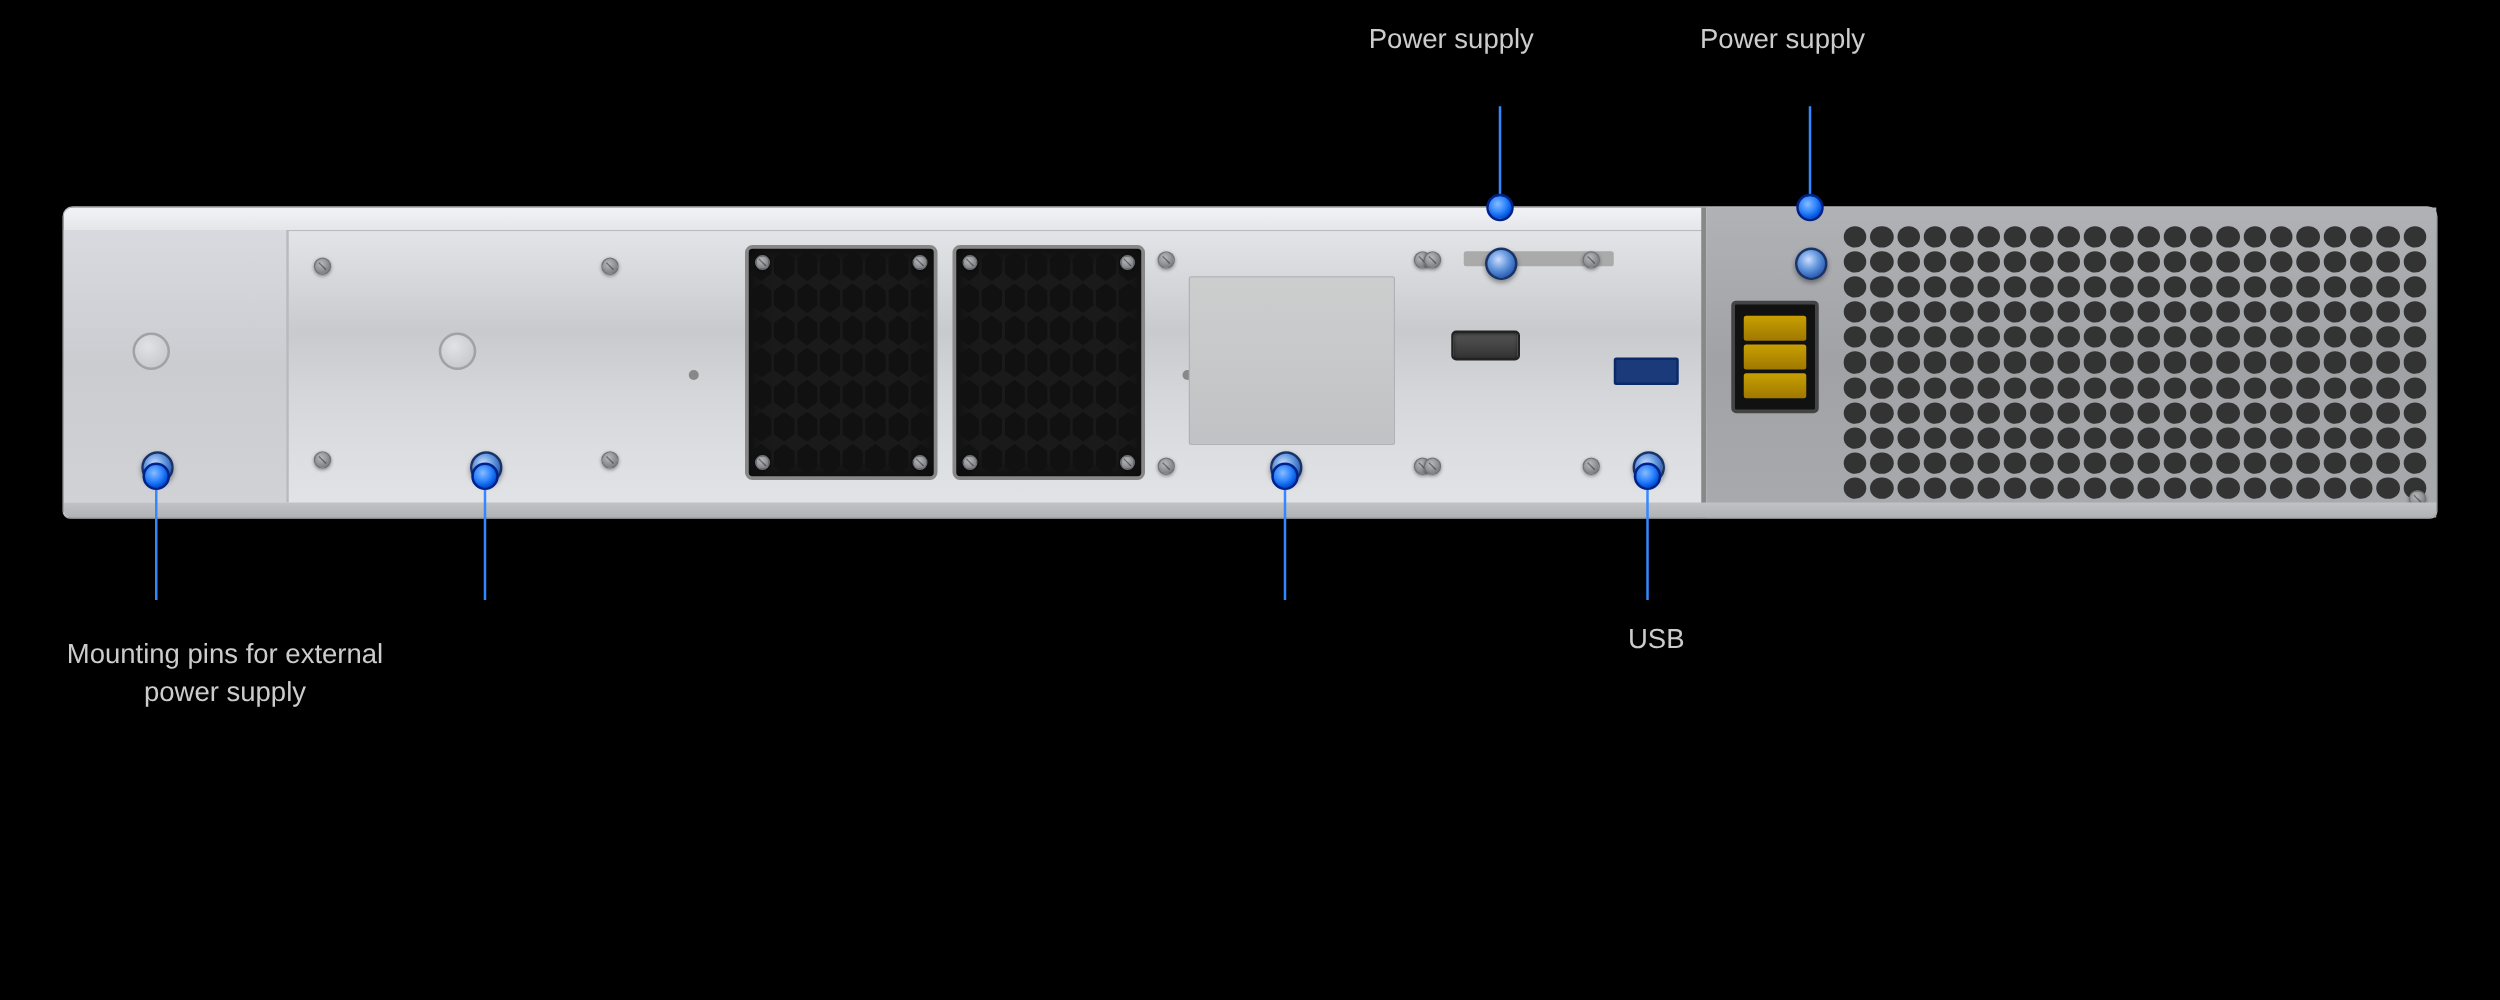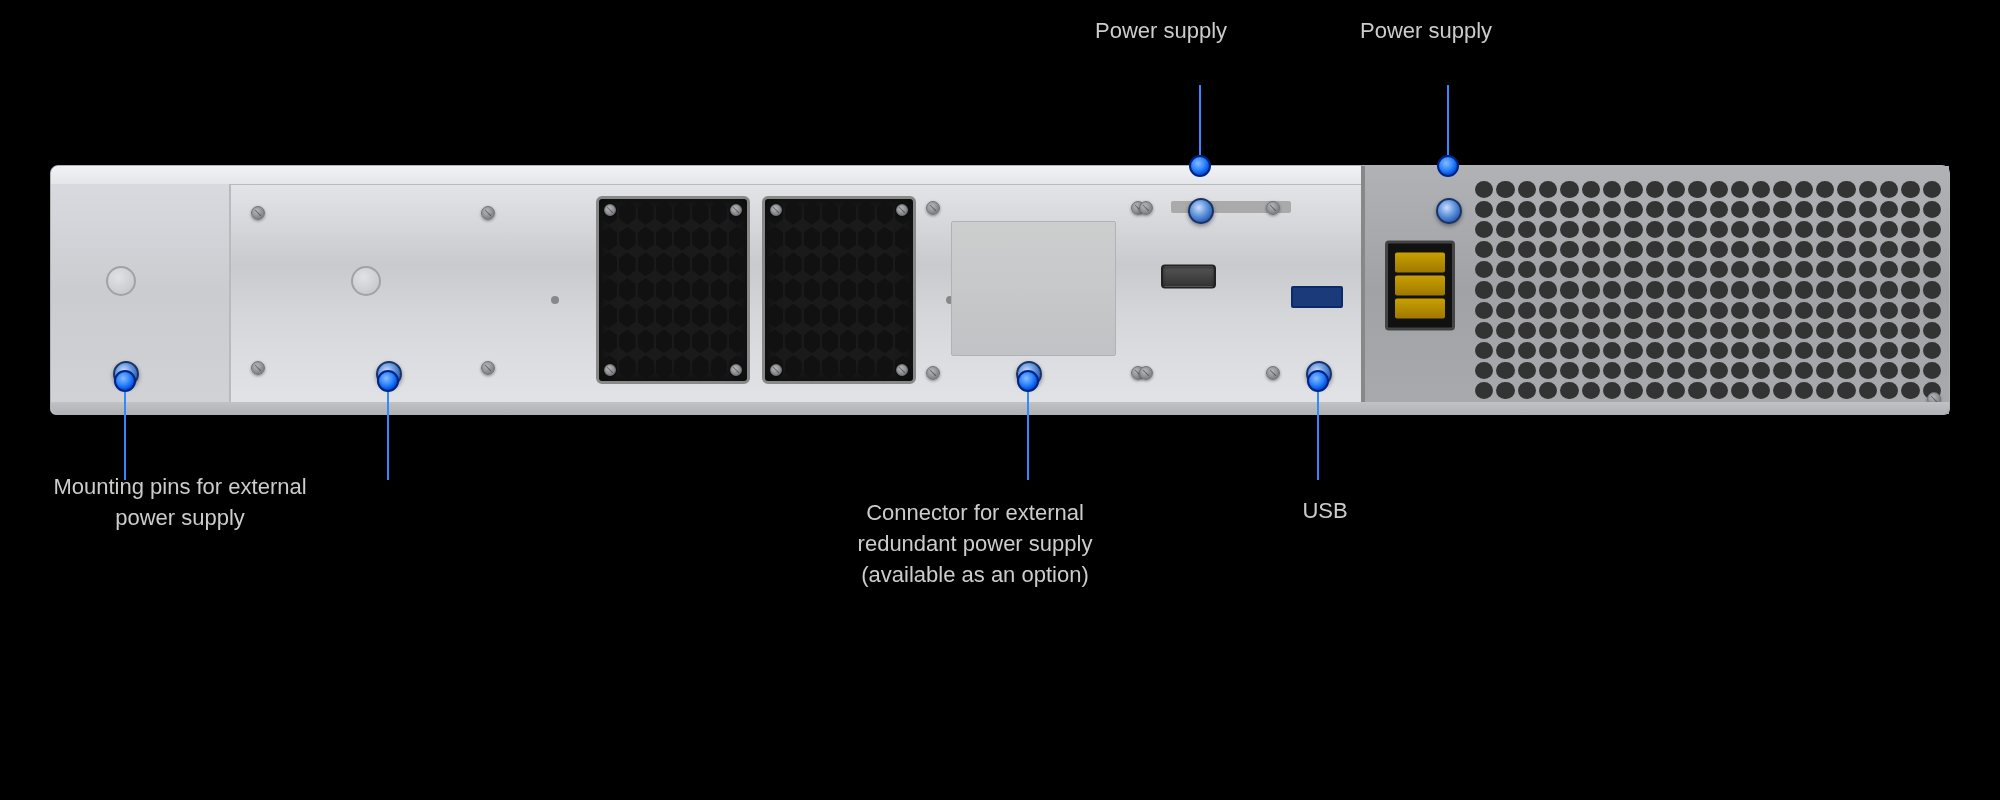--- a/index.html
+++ b/index.html
@@ -648,28 +648,23 @@
   <div style="position:absolute; left:1307px; top:370px; width:22px; height:22px; border-radius:50%; background:radial-gradient(circle at 40% 35%, #88bbff, #3388ff 40%, #0055dd 70%, #003399); border:2px solid #002288;"></div>
 
   <div style="position:absolute; left:1095px; top:18px; text-align:center;">
     <span style="color:#cccccc; font-size:22px; font-family:Arial,sans-serif;">Power supply</span>
   </div>
 
   <div style="position:absolute; left:1360px; top:18px; text-align:center;">
     <span style="color:#cccccc; font-size:22px; font-family:Arial,sans-serif;">Power supply</span>
   </div>
 
-  <div style="position:absolute; left:50px; top:472px; width:260px; text-align:center;">
+  <div style="position:absolute; left:50px; top:508px; width:260px; text-align:center;">
     <span style="color:#cccccc; font-size:22px; font-family:Arial,sans-serif; line-height:1.4; white-space:pre-line;">Mounting pins for external
 power supply</span>
   </div>
 
-  <div style="position:absolute; left:830px; top:498px; width:290px; text-align:center;">
-    <span style="color:#cccccc; font-size:22px; font-family:Arial,sans-serif; line-height:1.4; white-space:pre-line;">Connector for external
-redundant power supply
-(available as an option)</span>
-  </div>
 
   <div style="position:absolute; left:1260px; top:498px; width:130px; text-align:center;">
     <span style="color:#cccccc; font-size:22px; font-family:Arial,sans-serif;">USB</span>
   </div>
 
 </div>
 
 </body></html>

